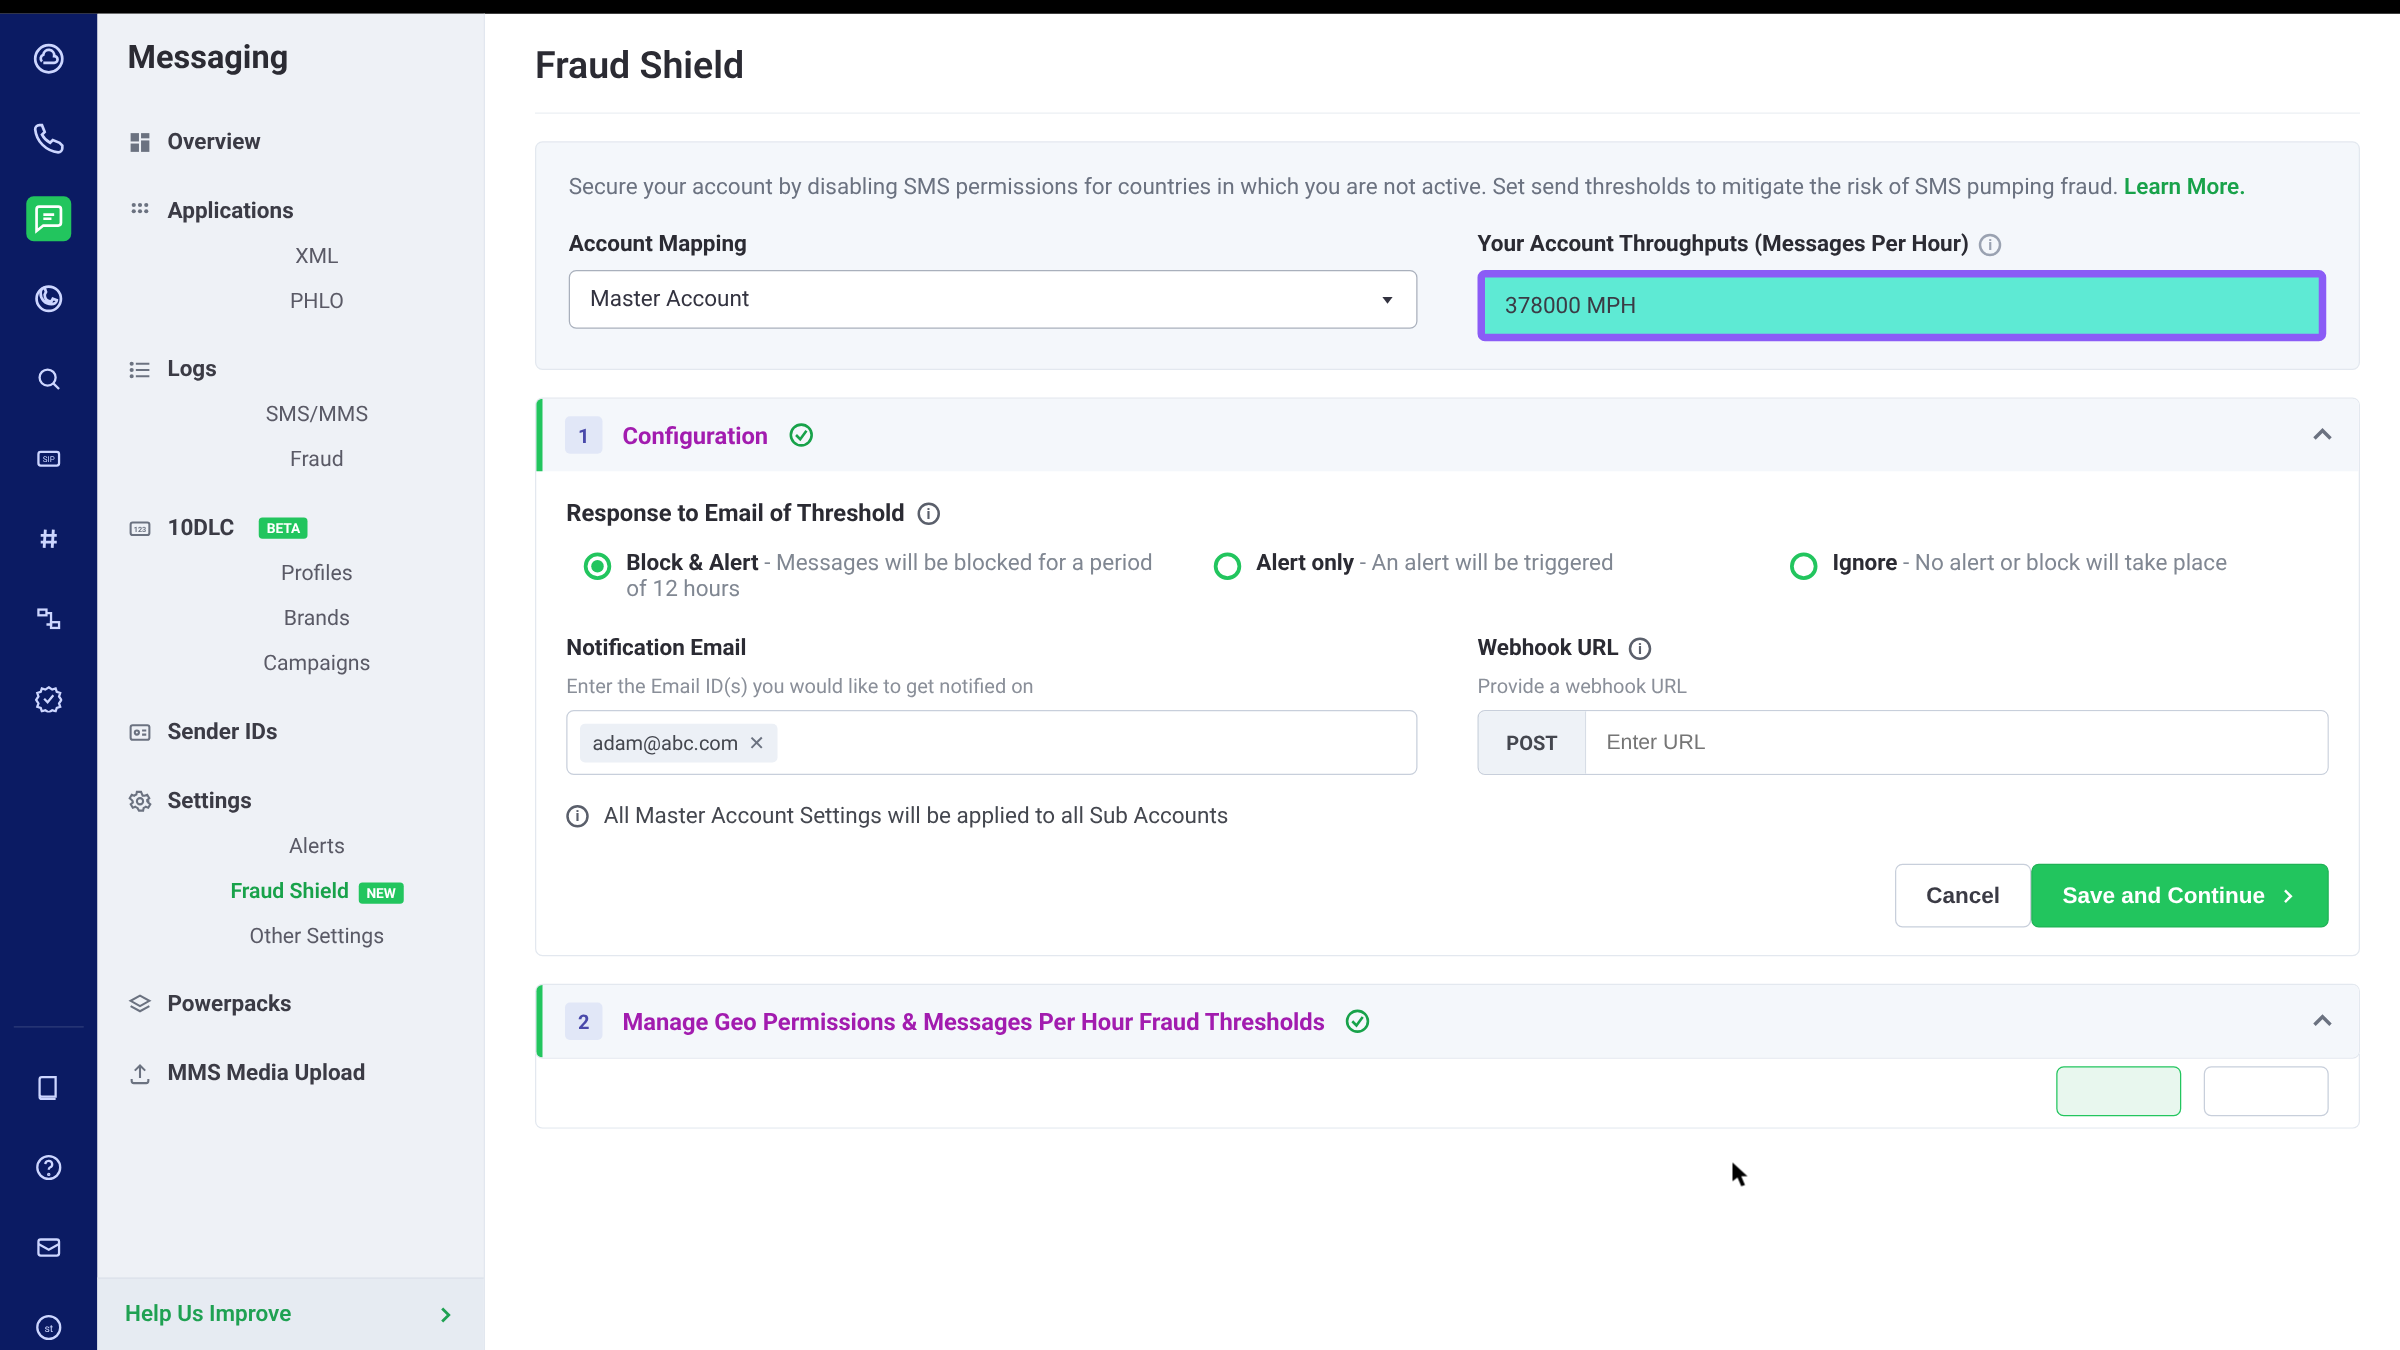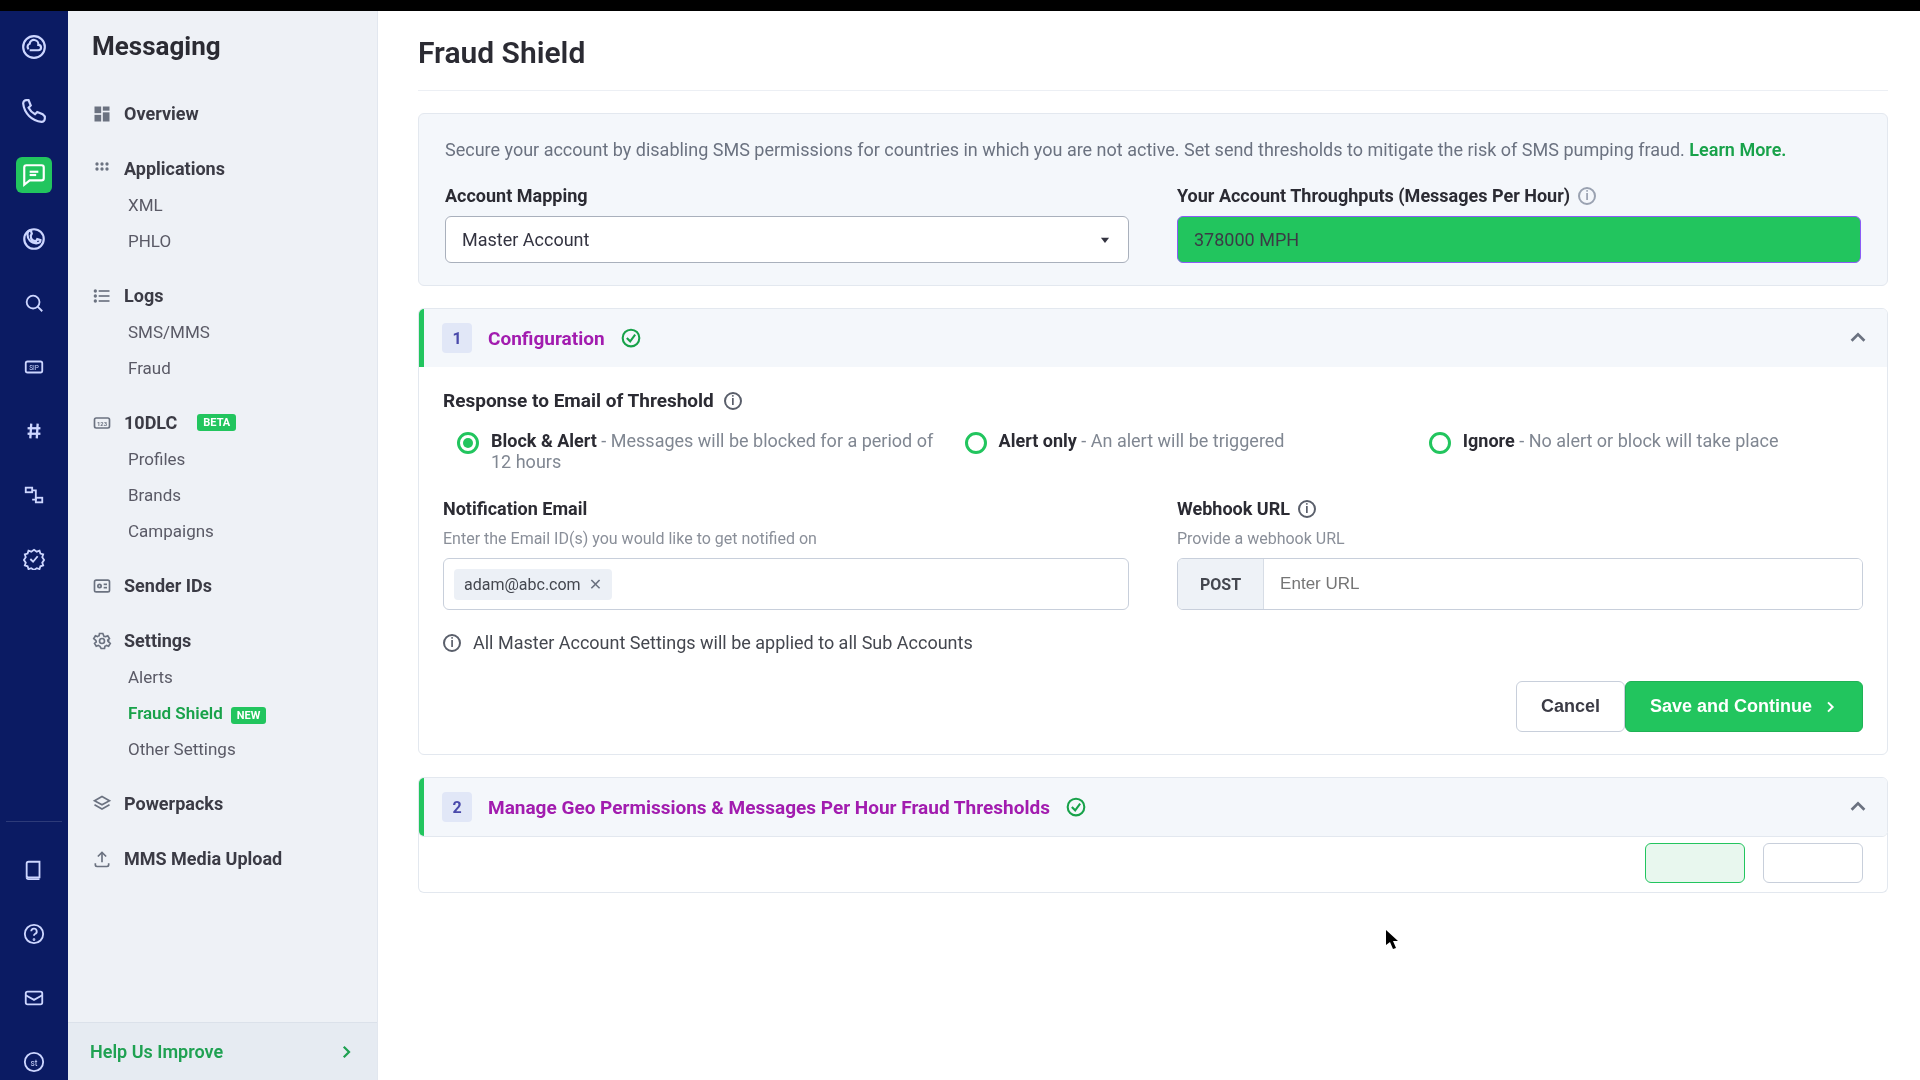--- a/index.html
+++ b/index.html
@@ -2,53 +2,53 @@
 <html><head>
 <meta charset="utf-8">
 <style>
 * { box-sizing: border-box; margin: 0; padding: 0; }
 body { font-family: -apple-system, BlinkMacSystemFont, "Segoe UI", Roboto, sans-serif; background: #fff; color: #333340; overflow: hidden; width: 1920px; height: 1080px; }
 
 .topbar { height: 11px; background: #000; width: 100%; }
 
 .layout { display: flex; height: calc(100% - 11px); }
 
-.icon-rail { width: 68px; background: #0b1b63; display: flex; flex-direction: column; align-items: center; padding-top: 18px; gap: 28px; }
+.icon-rail { width: 78px; background: #0b1b63; display: flex; flex-direction: column; align-items: center; padding-top: 18px; gap: 28px; }
 .icon-rail .rail-item { width: 36px; height: 36px; display: flex; align-items: center; justify-content: center; color: #cdd6ff; border-radius: 6px; cursor: pointer; }
 .icon-rail .rail-item.selected { background: #22c55e; color: #fff; }
 .icon-rail .rail-spacer { flex: 1; }
 .icon-rail .rail-divider { width: 56px; height: 1px; background: rgba(255,255,255,.14); margin: 2px 0; }
 .rail-ico { width: 26px; height: 26px; }
 .rail-small { width: 22px; height: 22px; }
 
 .sidebar { width: 310px; background: #eef1f6; border-right: 1px solid #e2e7ef; display: flex; flex-direction: column; padding-top: 20px; position: relative; }
 .sidebar h1 { font-size: 26px; font-weight: 700; color: #2b2b33; padding: 0 24px 16px 24px; }
 .navlist { padding: 0 14px; overflow: auto; }
 .nav-group { margin-top: 18px; }
 .nav-head { display: flex; align-items: center; gap: 12px; padding: 8px 10px; color: #3b3b45; font-weight: 700; font-size: 18px; cursor: pointer; }
 .nav-head .ico { width: 20px; height: 20px; color: #6b7280; }
-.nav-sub { display: flex; flex-direction: column; padding-left: 42px; }
+.nav-sub { display: flex; flex-direction: column; padding-left: 42px; text-align: center; }
 .nav-sub a { padding: 8px 4px; color: #5a5a66; font-size: 17px; text-decoration: none; cursor: pointer; }
 .nav-sub a.active { color: #18a24a; font-weight: 600; }
 .badge { font-size: 11px; font-weight: 700; background: #22c55e; color: #fff; padding: 2px 6px; border-radius: 3px; margin-left: 8px; }
 .nav-head .badge { margin-left: 8px; }
 .help-row { position: absolute; bottom: 0; left: 0; right: 0; background: #e6ebf2; border-top: 1px solid #dbe1ea; padding: 18px 22px; display: flex; align-items: center; justify-content: space-between; color: #1fa152; font-weight: 600; font-size: 18px; cursor: pointer; }
 .help-row .chev { color: #1fa152; }
 
 .main { flex: 1; overflow: auto; padding: 24px 32px 40px 40px; }
 .page-title { font-size: 30px; font-weight: 600; color: #2b2b33; padding-bottom: 20px; border-bottom: 1px solid #eceff4; }
 
 .panel { border: 1px solid #e3e8ef; border-radius: 6px; margin-top: 22px; }
 .panel.info { background: #f4f7fb; padding: 22px 26px; }
 .desc { color: #6b7280; font-size: 18px; line-height: 1.5; }
 .desc .lm { color: #18a24a; font-weight: 600; cursor: pointer; }
 .row2 { display: grid; grid-template-columns: 1fr 1fr; gap: 48px; margin-top: 22px; }
 .field label { display: flex; align-items: center; gap: 8px; font-size: 18px; font-weight: 700; color: #2b2b33; margin-bottom: 10px; }
 .select { display: flex; align-items: center; justify-content: space-between; background: #fff; border: 1px solid #a9b0bc; border-radius: 6px; padding: 12px 16px; font-size: 18px; cursor: pointer; }
-.readonly { background: #22c55e; border: 1px solid #8b5cf6; border-radius: 6px; padding: 12px 16px; font-size: 18px; color: #3b3b45; }
+.readonly { background: #5eead4; border: 6px solid #8b5cf6; border-radius: 6px; padding: 12px 16px; font-size: 18px; color: #3b3b45; }
 
 .step { margin-top: 22px; border: 1px solid #e3e8ef; border-radius: 6px; overflow: hidden; }
 .step-header { display: flex; align-items: center; justify-content: space-between; background: #f4f7fb; border-left: 5px solid #22c55e; padding: 14px 18px; cursor: pointer; }
 .step-left { display: flex; align-items: center; gap: 16px; }
 .step-num { width: 30px; height: 30px; background: #e1e7f7; color: #4949aa; font-weight: 700; display: flex; align-items: center; justify-content: center; border-radius: 4px; }
 .step-title { font-size: 19px; font-weight: 700; color: #a21caf; }
 .step-ok { color: #18a24a; }
 .step-chev { color: #6b7280; }
 
 .step-body { padding: 22px 24px; }

